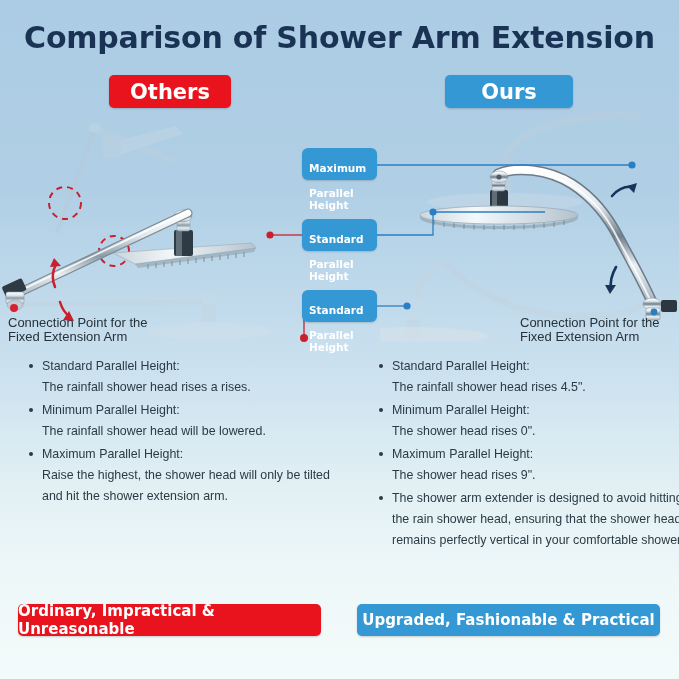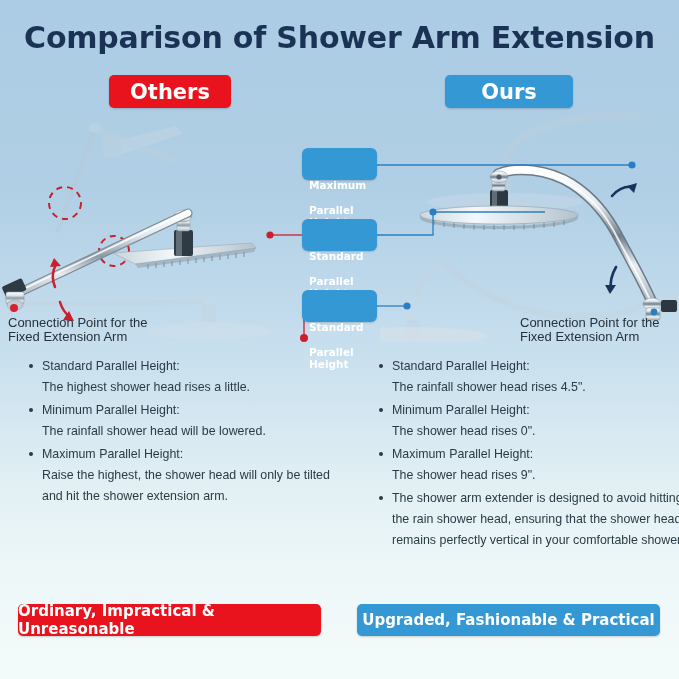--- a/index.html
+++ b/index.html
@@ -36,21 +36,21 @@
   
   .stage{position:absolute;top:112px;height:230px;}
   #stage-left{left:0;width:300px;}
   #stage-right{left:380px;width:299px;}
   .stage svg{display:block;}
 
   
   .callout{
     position:absolute;background:#3498d4;border-radius:6px;
     color:#ffffff;font-size:10.5px;font-weight:bold;line-height:12.5px;
-    padding:18px 7px 5px 7px;box-sizing:border-box;
+    padding:1px 7px 5px 7px;box-sizing:border-box;
     font-family:"DejaVu Sans", sans-serif;
     box-shadow:0 1px 2px rgba(0,0,0,.16);
     white-space:pre-line;
   }
   #callout-max{left:302px;top:148px;width:75px;height:32px;}
   #callout-std{left:302px;top:219px;width:75px;height:32px;}
   #callout-min{left:302px;top:290px;width:75px;height:32px;}
 
   
   #connectors{position:absolute;left:0;top:0;width:679px;height:679px;pointer-events:none;}
@@ -314,21 +314,21 @@
   <div class="conn-caption" id="conn-right">
     <span>Connection Point for the</span><br>
     <span>Fixed Extension Arm</span>
   </div>
 
   <div class="bullets" id="bullets-left">
     <ul>
       <li>
         <span class="dot"></span>
         <span class="ln">Standard Parallel Height:</span>
-        <span class="ln2">The highest shower head rises a little.</span>
+        <span class="ln2">The rainfall shower head rises a rises.</span>
       </li>
       <li>
         <span class="dot"></span>
         <span class="ln">Minimum Parallel Height:</span>
         <span class="ln2">The rainfall shower head will be lowered.</span>
       </li>
       <li>
         <span class="dot"></span>
         <span class="ln">Maximum Parallel Height:</span>
         <span class="ln2">Raise the highest, the shower head will only be tilted and hit the shower extension arm.</span>

